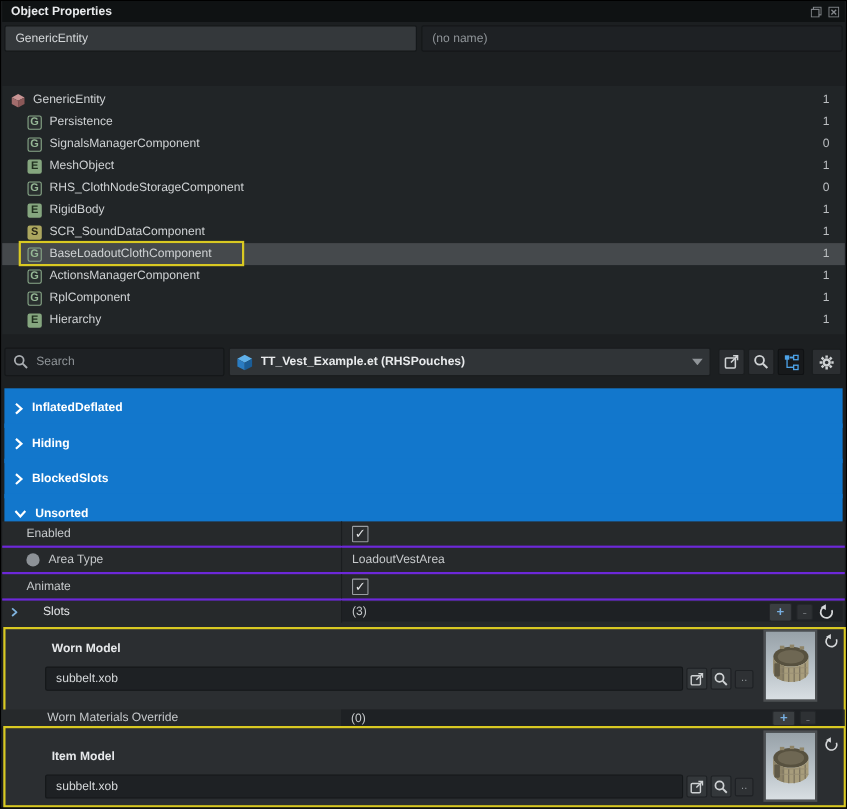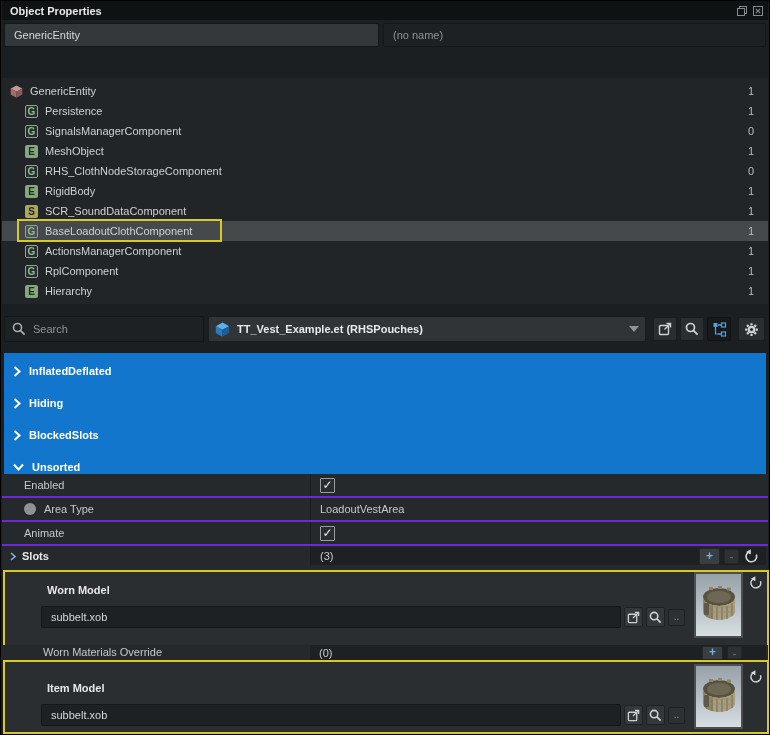--- a/index.html
+++ b/index.html
@@ -55,21 +55,21 @@
   
   .props { position:absolute; left:1px; right:1px; top:473px; height:96px; background:#26292b; }
   .prow { position:relative; height:24px; display:flex; align-items:center; border-bottom:2px solid #6d28d9; }
   .prow .plabel { color:#c6c9cb; margin-left:22px; }
   .vdiv { position:absolute; left:308px; top:0; bottom:0; width:1px; background:#1a1d1f; }
   .pvalue { position:absolute; left:318px; color:#c6c9cb; }
   .checkbox { position:absolute; left:318px; width:15px; height:15px; border:1px solid #999da1; background:#2a2d2f; color:#e2e4e6; font-size:12px; line-height:13px; text-align:center; border-radius:1px; }
   .circle-ic { width:12px; height:12px; border-radius:50%; background:#8d9297; margin-left:22px; flex:none; }
   .circle-ic + .plabel { margin-left:8px; }
   .prow-slots { height:20px; border-bottom:none; }
-  .prow-slots .plabel { margin-left:0; font-weight:bold; color:#e4e6e8; }
+  .prow-slots .plabel { margin-left:17px; font-weight:normal; color:#e4e6e8; }
   .slots-chev { margin:0 6px 0 8px; display:flex; }
   .arr-cell { position:absolute; left:309px; right:2px; top:1px; bottom:1px; background:#1e2124; display:flex; align-items:center; }
   .arr-cell .arr-count { margin-left:9px; color:#c6c9cb; }
   .mini-btn { width:21px; height:17px; background:#3a3e41; border:1px solid #24272a; border-radius:2px; color:#77aee0; font-size:12px; line-height:14px; text-align:center; font-weight:bold; }
   .mini-btn.dim { width:15px; height:15px; background:#2e3134; color:#6a6e72; font-weight:normal; }
   .undo-btn { width:17px; height:16px; display:flex; align-items:center; justify-content:center; background:transparent; border:none; }
   
   .model-box { position:absolute; left:2px; width:766px; height:93px; border:2px solid #d9c922; background:#2b2e31; }
   .box-worn { top:569px; }
   .box-item { top:659px; height:74px; }

